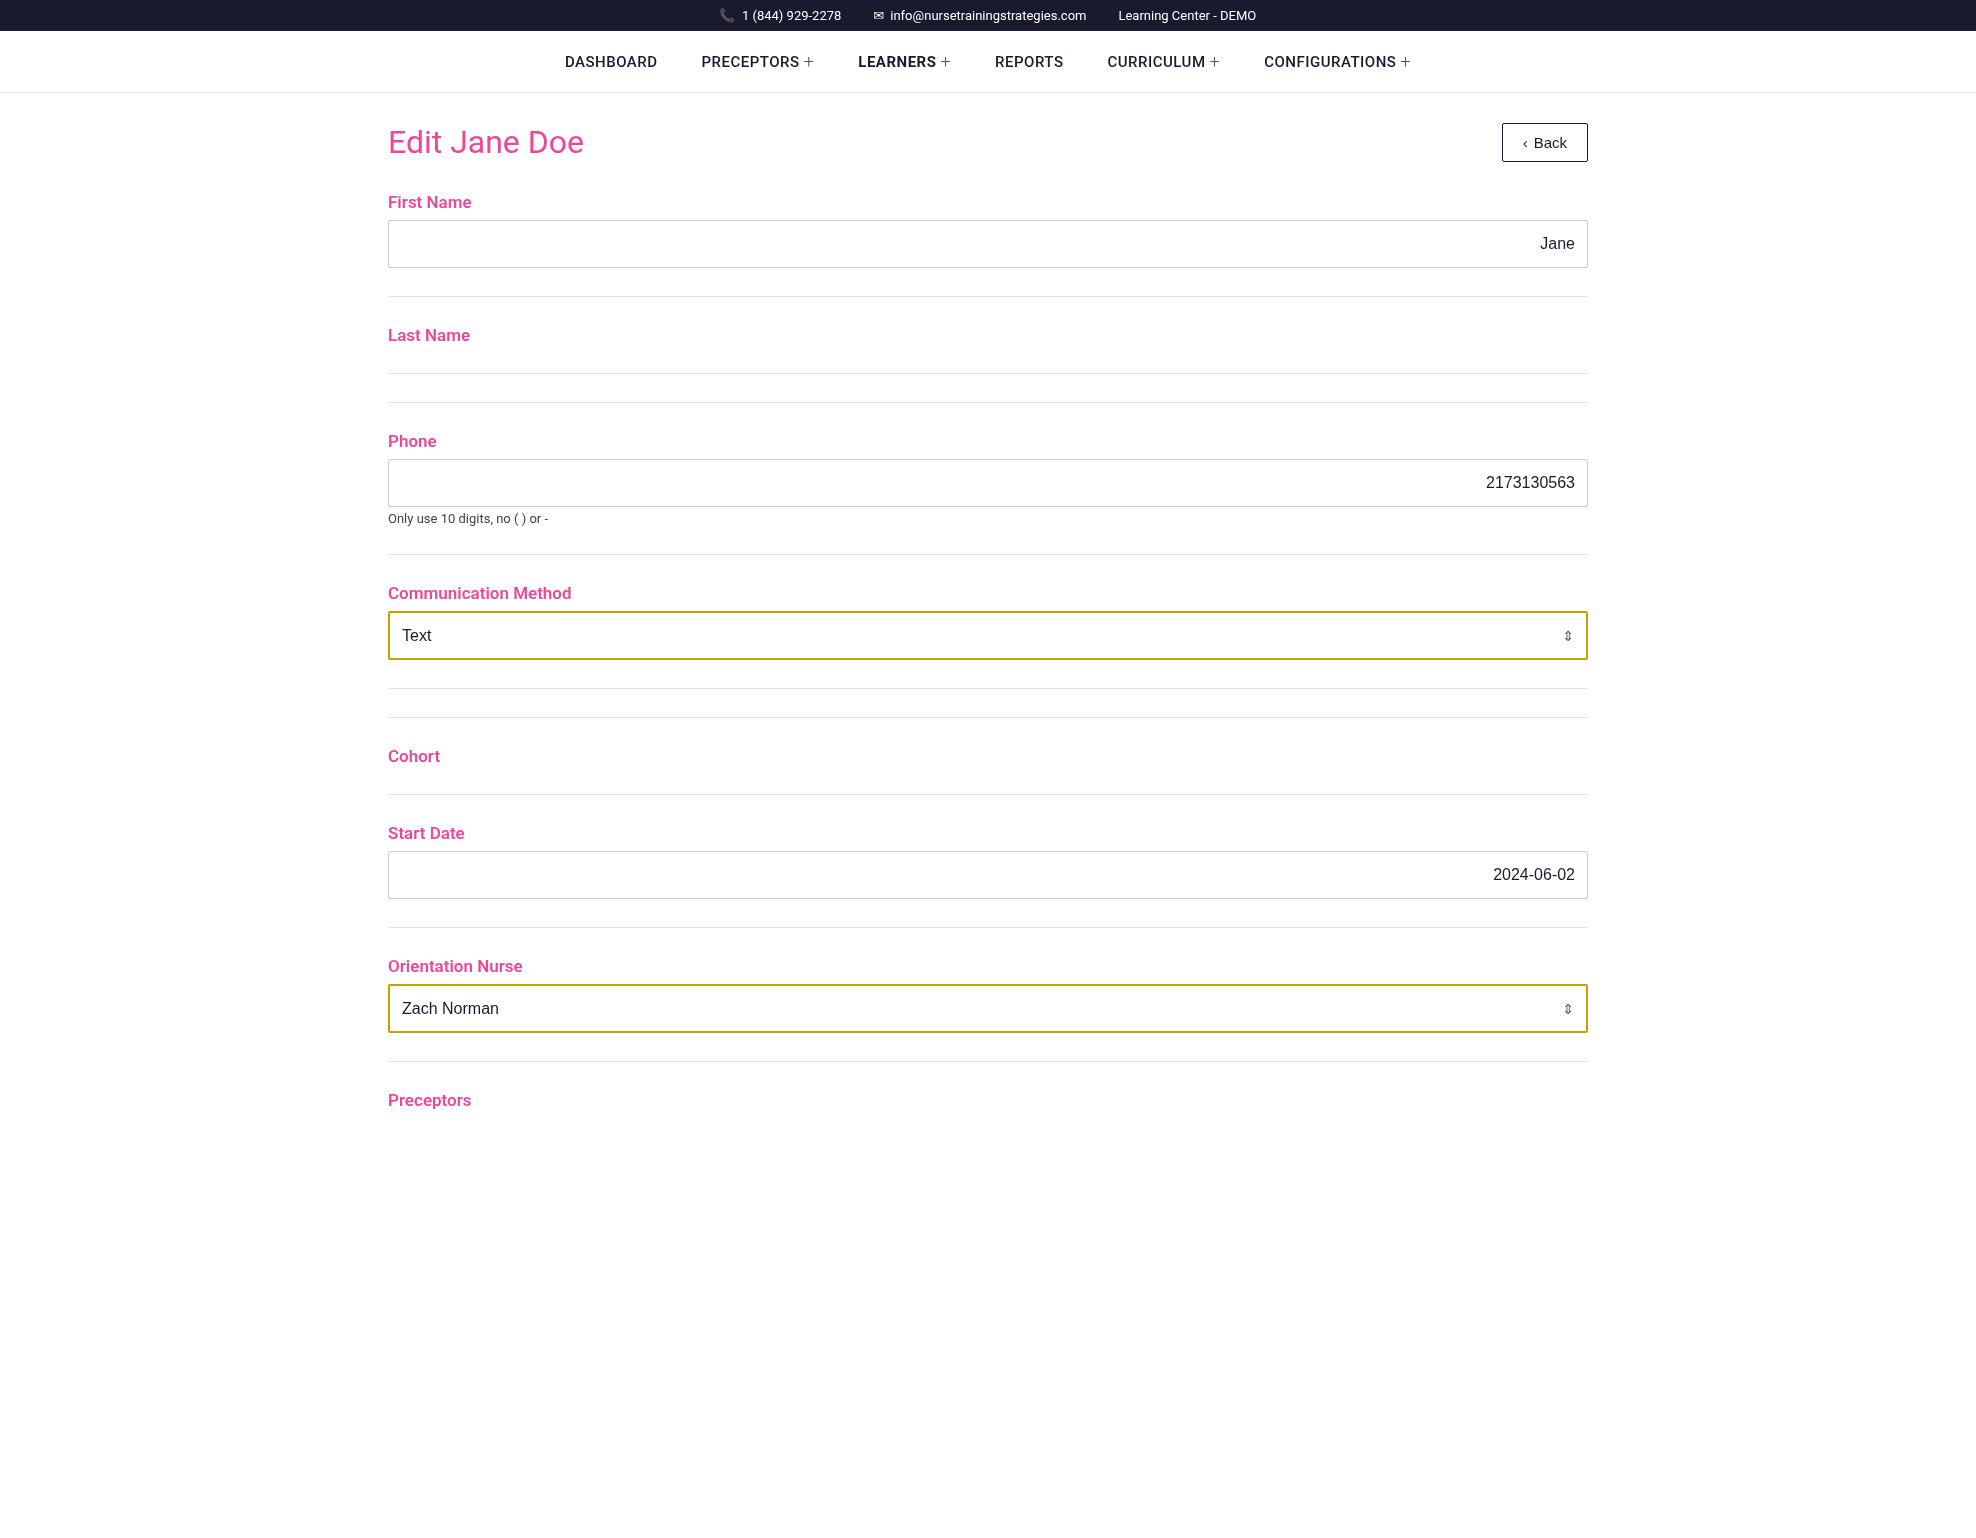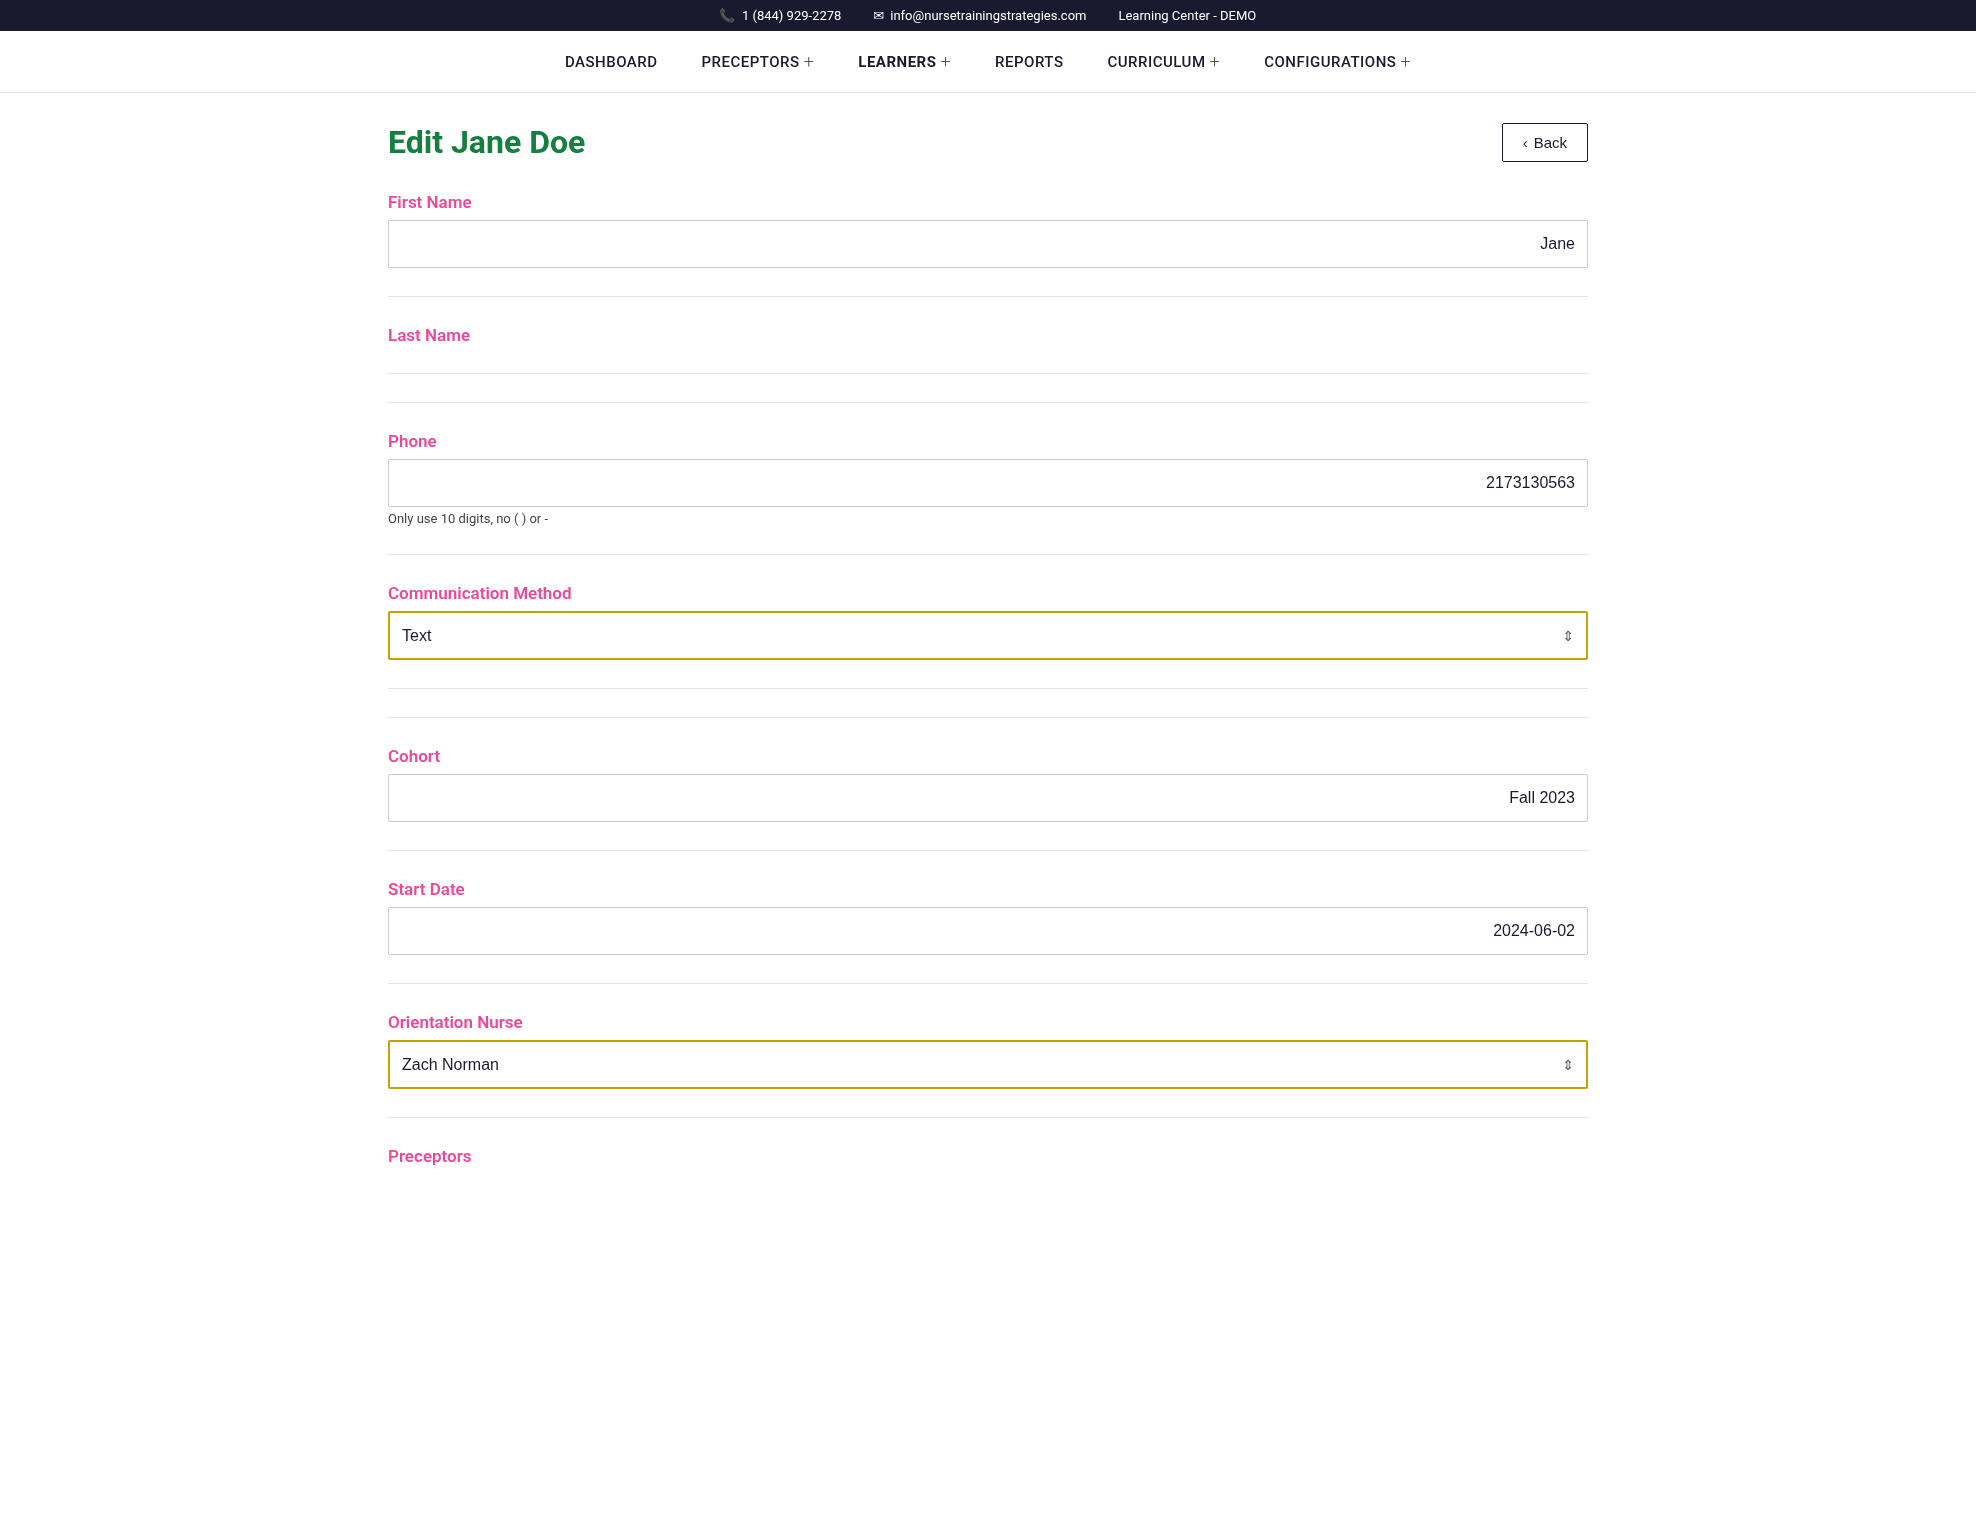--- a/index.html
+++ b/index.html
@@ -75,22 +75,22 @@
 
     .page-header {
       display: flex;
       align-items: flex-start;
       justify-content: space-between;
       margin-bottom: 30px;
     }
 
     .page-title {
       font-size: 32px;
-      font-weight: 700;
-      color: #15803d;
+      font-weight: 400;
+      color: #ec4899;
     }
 
     .back-button {
       display: flex;
       align-items: center;
       gap: 6px;
       padding: 10px 20px;
       border: 1.5px solid #1a1a2e;
       background: #fff;
       color: #1a1a2e;
@@ -246,21 +246,20 @@
         <option>Phone</option>
       </select>
     </div>
   </div>
   <hr class="divider">
 
   <hr class="divider">
 
   <div class="form-group">
     <label class="form-label">Cohort</label>
-    <input class="form-input" type="text" value="Fall 2023" style="">
   </div>
   <hr class="divider">
 
   <div class="form-group">
     <label class="form-label">Start Date</label>
     <input class="form-input" type="text" value="2024-06-02" style="">
   </div>
   <hr class="divider">
 
   <div class="form-group">

